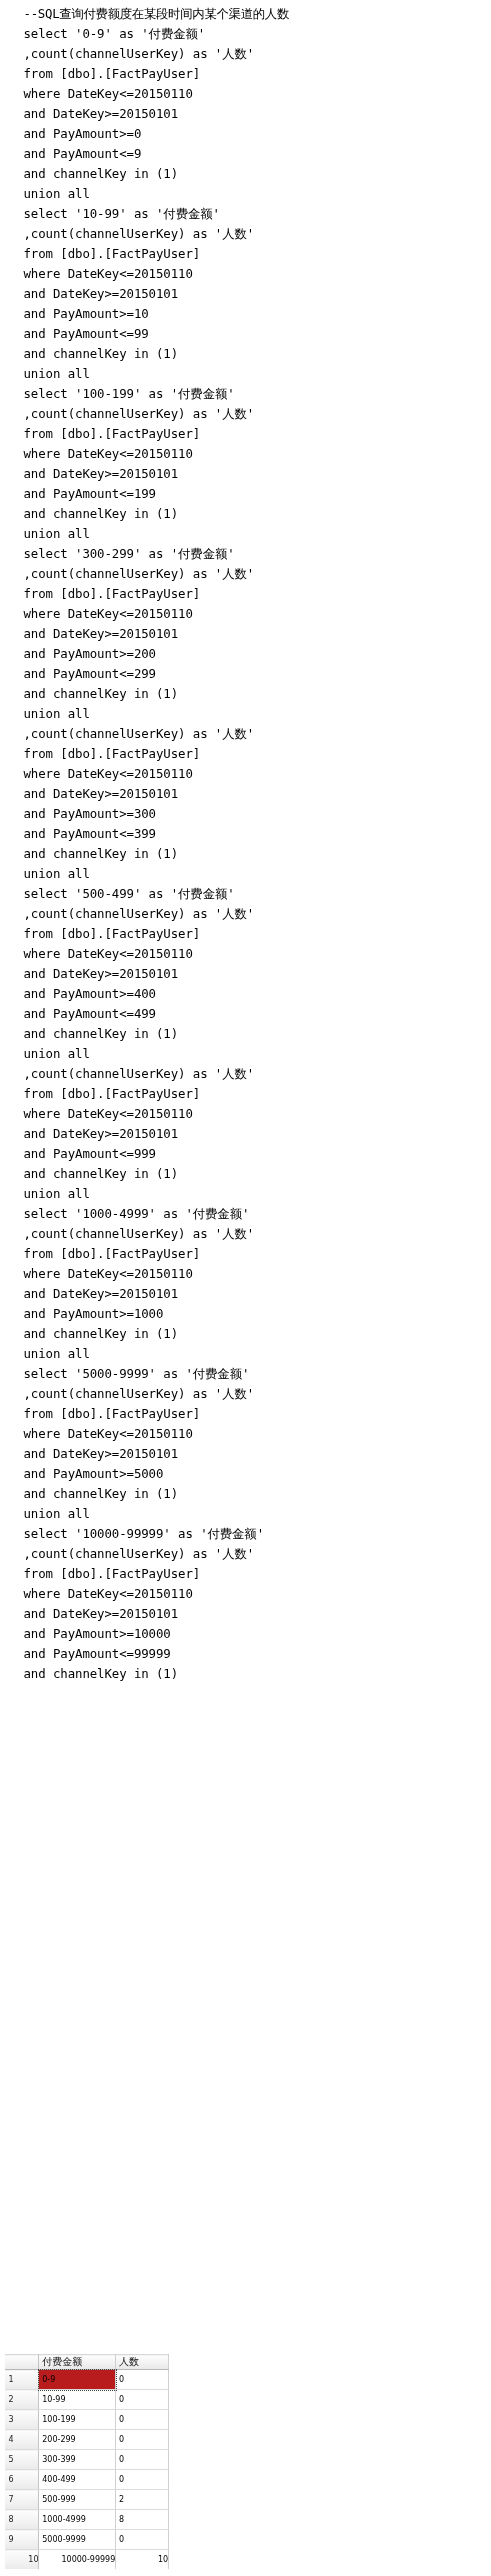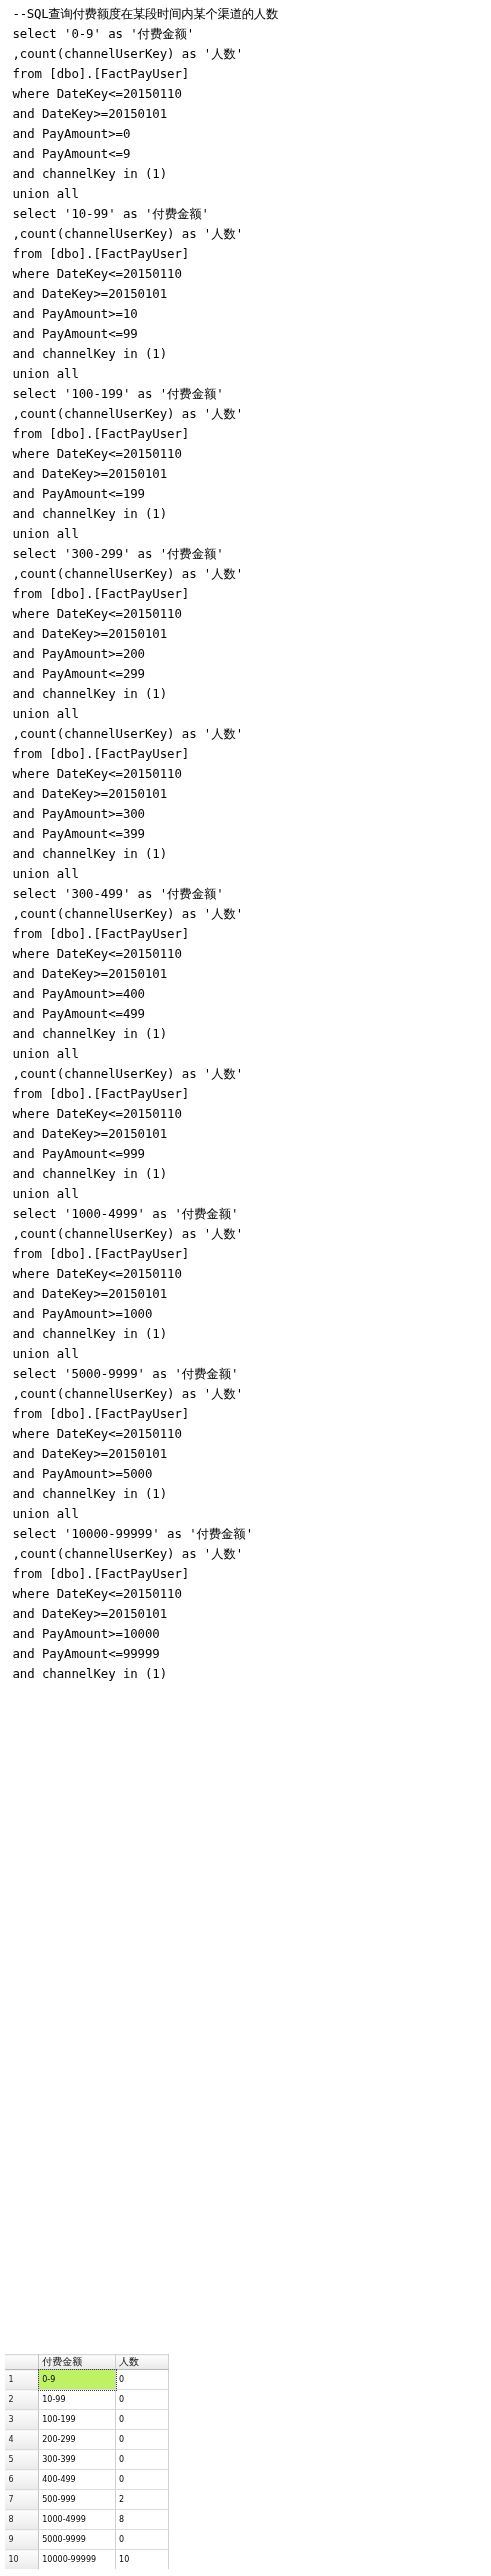--- a/index.html
+++ b/index.html
@@ -12,21 +12,21 @@
     height: 2576px;
     position: relative;
     font-family: "DejaVu Sans Mono", "Liberation Mono", monospace;
     color: #000000;
     overflow: hidden;
   }
 
   
   #sql-code {
     position: absolute;
-    left: 5px;
+    left: 16px;
     top: 0;
     width: 413px;
     padding: 3.8px 0 0 7.5px;
     box-sizing: border-box;
   }
   .code-line {
     font-size: 12.4px;
     line-height: 20px;
     height: 20px;
     white-space: pre;
@@ -80,25 +80,25 @@
     color: #222;
     padding-left: 3.8px;
   }
   #results-grid th.col-amount,
   #results-grid td.col-amount { width: 73px; }
   #results-grid th.col-count,
   #results-grid td.col-count  { width: 49px; border-right: 0.9px solid #d0d0d0; }
 
   
   #results-grid td.cell-selected {
-    background: #bef264;
+    background: #b91c1c;
     outline: 0.9px dotted #444;
     outline-offset: -0.9px;
   }
-  #results-grid tbody tr:last-child td { border-bottom: none; }
+  #results-grid tbody tr:last-child td { border-bottom: none; text-align: right; }
 </style>
 </head>
 <body>
 
 <div id="sql-code">
     <div class="code-line comment">--SQL查询付费额度在某段时间内某个渠道的人数</div>
     <div class="code-line">select '0-9' as '付费金额'</div>
     <div class="code-line">,count(channelUserKey) as '人数'</div>
     <div class="code-line">from [dbo].[FactPayUser]</div>
     <div class="code-line">where DateKey&lt;=20150110</div>
@@ -134,21 +134,21 @@
     <div class="code-line">and channelKey in (1)</div>
     <div class="code-line">union all</div>
     <div class="code-line">,count(channelUserKey) as '人数'</div>
     <div class="code-line">from [dbo].[FactPayUser]</div>
     <div class="code-line">where DateKey&lt;=20150110</div>
     <div class="code-line">and DateKey&gt;=20150101</div>
     <div class="code-line">and PayAmount&gt;=300</div>
     <div class="code-line">and PayAmount&lt;=399</div>
     <div class="code-line">and channelKey in (1)</div>
     <div class="code-line">union all</div>
-    <div class="code-line">select '300-499' as '付费金额'</div>
+    <div class="code-line">select '500-499' as '付费金额'</div>
     <div class="code-line">,count(channelUserKey) as '人数'</div>
     <div class="code-line">from [dbo].[FactPayUser]</div>
     <div class="code-line">where DateKey&lt;=20150110</div>
     <div class="code-line">and DateKey&gt;=20150101</div>
     <div class="code-line">and PayAmount&gt;=400</div>
     <div class="code-line">and PayAmount&lt;=499</div>
     <div class="code-line">and channelKey in (1)</div>
     <div class="code-line">union all</div>
     <div class="code-line">,count(channelUserKey) as '人数'</div>
     <div class="code-line">from [dbo].[FactPayUser]</div>

